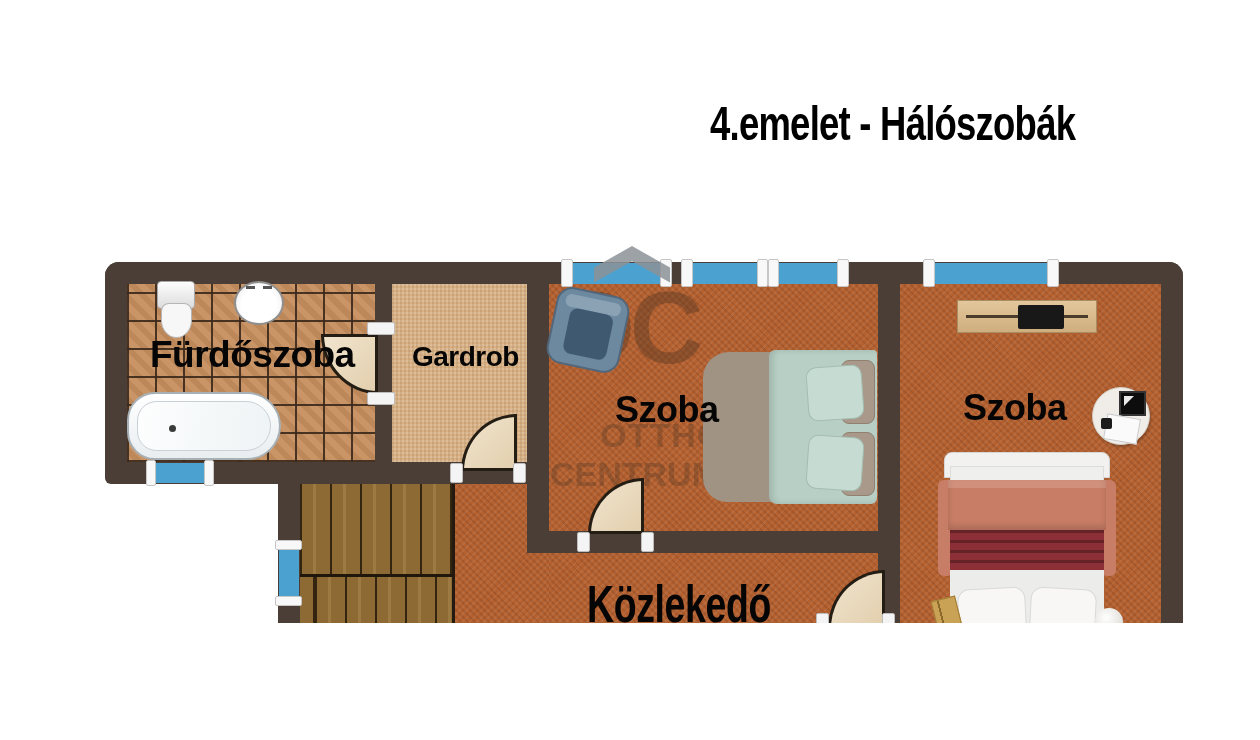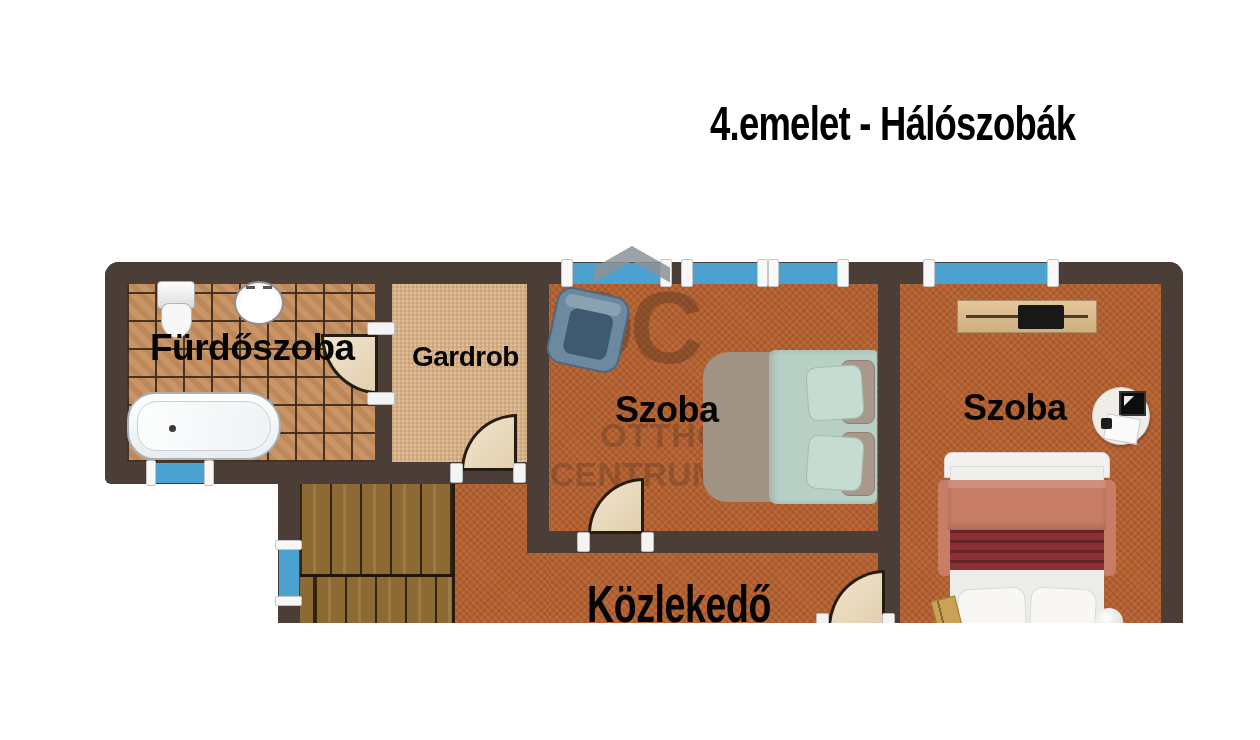--- a/index.html
+++ b/index.html
@@ -5,21 +5,21 @@
   html,body{margin:0;padding:0;background:#ffffff;}
   .screen{position:relative;width:1260px;height:623px;background:#fff;overflow:hidden;
           font-family:"Liberation Sans",sans-serif;}
   .abs{position:absolute;}
 
   
   .plan-title{left:710px;top:96px;font-size:48px;font-weight:bold;color:#000;
               letter-spacing:-1px;transform:scaleX(.76);transform-origin:left top;
               white-space:nowrap;z-index:30;}
   .room-label{font-weight:bold;color:#050505;white-space:nowrap;z-index:30;letter-spacing:-.5px;}
-  .lbl-bathroom{left:150px;top:327px;font-size:37px;}
+  .lbl-bathroom{left:150px;top:334px;font-size:37px;}
   .lbl-wardrobe{left:412px;top:341px;font-size:28px;}
   .lbl-bed-left{left:615px;top:389px;font-size:36px;}
   .lbl-bed-right{left:963px;top:387px;font-size:36px;}
   .lbl-hall{left:587px;top:574px;font-size:52px;transform:scaleX(.72);transform-origin:left top;}
 
   
   .floor{z-index:1;}
   .carpet{background-color:var(--carpet-orange,#b5602f);
     background-image:repeating-linear-gradient(45deg,rgba(0,0,0,.09) 0 2px,transparent 2px 5px),
                      repeating-linear-gradient(-45deg,rgba(255,255,255,.07) 0 2px,transparent 2px 5px);}

